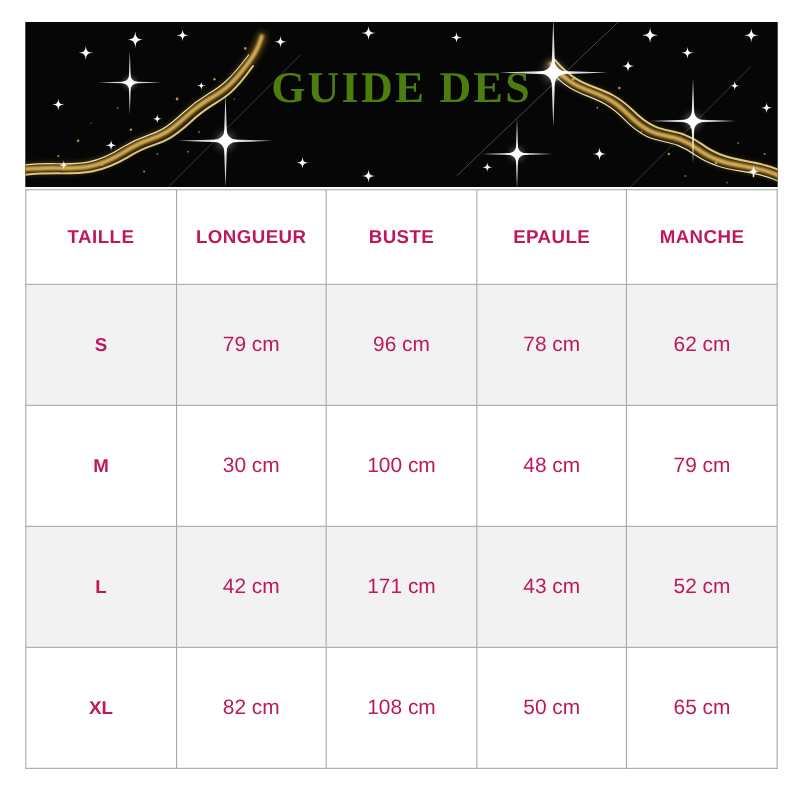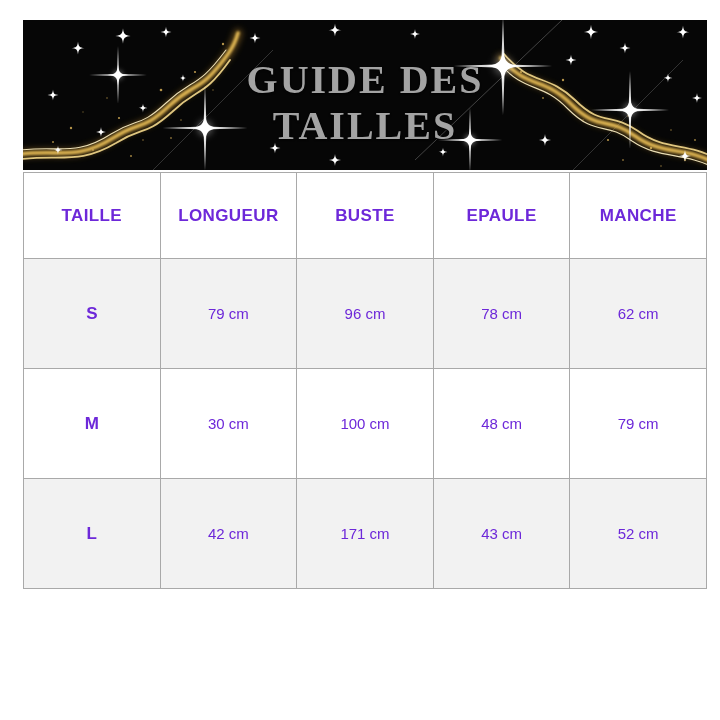--- a/index.html
+++ b/index.html
@@ -16,45 +16,45 @@
     background:#060606;overflow:hidden;
   }
   .banner-decor{position:absolute;left:0;top:0;width:684px;height:150px;}
   .banner-title{
     position:absolute;left:0;right:0;top:37px;
     text-align:center;
     font-family:"Liberation Serif",serif;
     font-weight:700;
     font-size:40px;line-height:46px;
     letter-spacing:2px;
-    color:#a3a3a3;
+    color:#4d7c0f;
     text-shadow:0 1px 2px rgba(0,0,0,.8);
   }
   .banner-title span{display:block;}
 
   
   table.size-table{
     position:absolute;left:23px;top:172px;width:684px;
     border-collapse:collapse;table-layout:fixed;
   }
   .size-table th,.size-table td{
     border:1px solid #a9a9a9;
     text-align:center;vertical-align:middle;
-    color:#6d28d9;background:#ffffff;
+    color:#be185d;background:#ffffff;
     padding:0;
   }
   .size-table thead tr{height:86px;}
   .size-table thead th{
     font-size:17px;font-weight:700;letter-spacing:.4px;
   }
   .size-table tbody tr{height:110px;}
   .size-table tbody tr:nth-child(odd) th,
   .size-table tbody tr:nth-child(odd) td{background:#f2f2f2;}
   .size-table tbody th{font-size:17px;font-weight:700;}
-  .size-table tbody td{font-size:15px;font-weight:400;}
+  .size-table tbody td{font-size:19px;font-weight:400;}
 </style>
 </head>
 <body>
 
 <div class="page">
 
   <div class="banner">
     <svg class="banner-decor" viewBox="0 0 684 150" xmlns="http://www.w3.org/2000/svg">
       <defs>
         <filter id="blur1" x="-50%" y="-50%" width="200%" height="200%">
@@ -150,21 +150,20 @@
         <use href="#bigstar" transform="translate(182,108) scale(1.25)"></use>
         <use href="#bigstar" transform="translate(480,46) scale(1.45)"></use>
         <use href="#bigstar" transform="translate(447,120) scale(0.95)"></use>
         <use href="#bigstar" transform="translate(607,90) scale(1.15)"></use>
         <use href="#bigstar" transform="translate(95,55) scale(0.85)"></use>
       </g>
     </svg>
 
     <div class="banner-title">
       <span>GUIDE DES</span>
-      <span>TAILLES</span>
     </div>
   </div>
 
   <table class="size-table">
     <thead>
       <tr>
         <th>TAILLE</th>
         <th>LONGUEUR</th>
         <th>BUSTE</th>
         <th>EPAULE</th>
@@ -186,16 +185,23 @@
         <td>48 cm</td>
         <td>79 cm</td>
       </tr>
       <tr>
         <th>L</th>
         <td>42 cm</td>
         <td>171 cm</td>
         <td>43 cm</td>
         <td>52 cm</td>
       </tr>
+      <tr>
+        <th>XL</th>
+        <td>82 cm</td>
+        <td>108 cm</td>
+        <td>50 cm</td>
+        <td>65 cm</td>
+      </tr>
     </tbody>
   </table>
 
 </div>
 
 </body></html>

